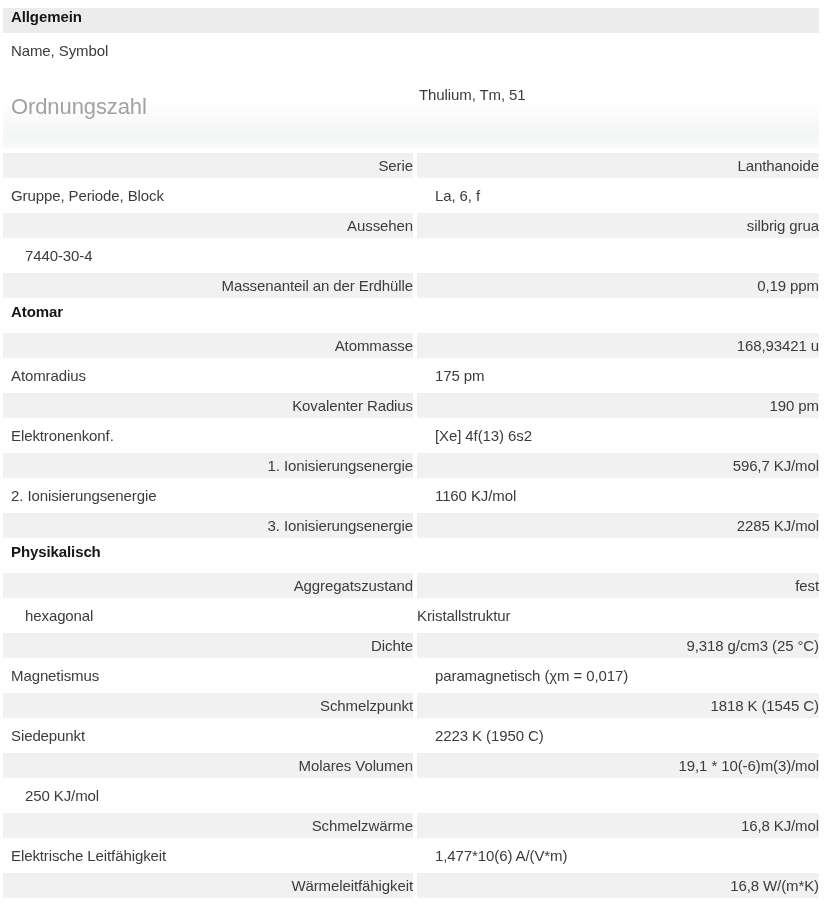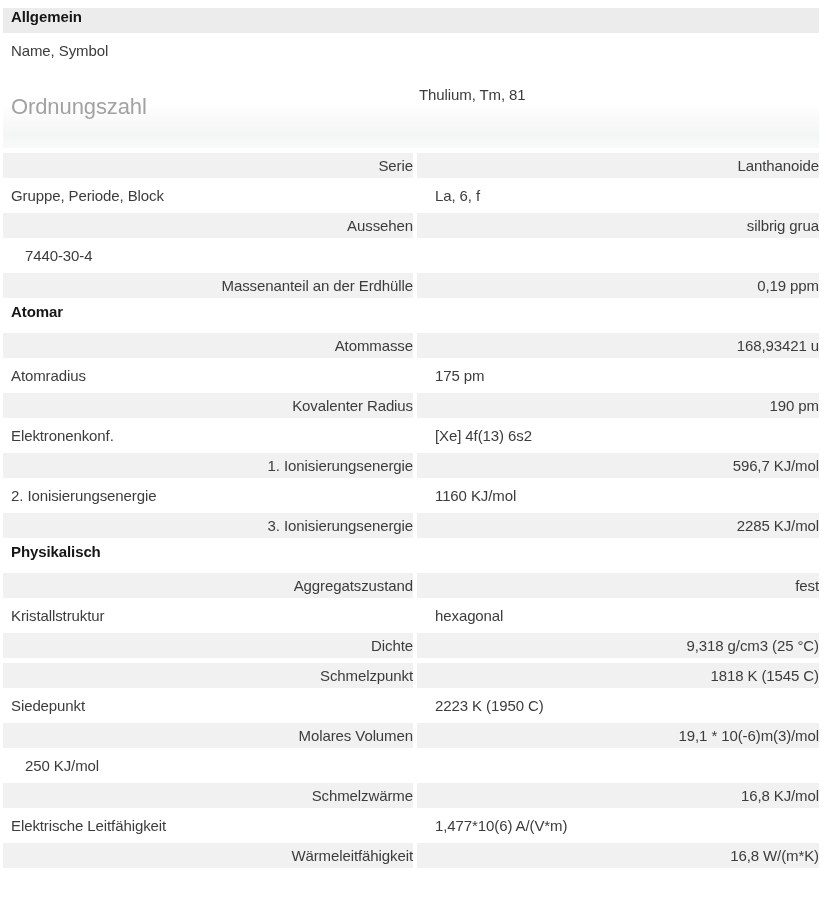--- a/index.html
+++ b/index.html
@@ -97,21 +97,21 @@
       <div class="section-title">Allgemein</div>
     </div>
     <div class="band">
       <div class="cell cell-left">
         <div class="label">Name, Symbol</div>
       </div>
       <div class="cell cell-right"></div>
     </div>
     <div class="tall-block">
       <div class="tall-left">Ordnungszahl</div>
-      <div class="tall-right">Thulium, Tm, 81</div>
+      <div class="tall-right">Thulium, Tm, 51</div>
     </div>
     <div class="band gray">
       <div class="cell cell-left">
         <div class="label">Serie</div>
       </div>
       <div class="cell cell-right">
         <div class="value">Lanthanoide</div>
       </div>
     </div>
     <div class="band">
@@ -207,33 +207,41 @@
     </div>
     <div class="band gray">
       <div class="cell cell-left">
         <div class="label">Aggregatszustand</div>
       </div>
       <div class="cell cell-right">
         <div class="value">fest</div>
       </div>
     </div>
     <div class="band">
+      <div class="cell cell-right">
+        <div class="value">hexagonal</div>
+      </div>
       <div class="cell cell-left">
         <div class="label">Kristallstruktur</div>
       </div>
-      <div class="cell cell-right">
-        <div class="value">hexagonal</div>
-      </div>
     </div>
     <div class="band gray">
       <div class="cell cell-left">
         <div class="label">Dichte</div>
       </div>
       <div class="cell cell-right">
         <div class="value">9,318 g/cm3 (25 °C)</div>
+      </div>
+    </div>
+    <div class="band">
+      <div class="cell cell-left">
+        <div class="label">Magnetismus</div>
+      </div>
+      <div class="cell cell-right">
+        <div class="value">paramagnetisch (χm = 0,017)</div>
       </div>
     </div>
     <div class="band gray">
       <div class="cell cell-left">
         <div class="label">Schmelzpunkt</div>
       </div>
       <div class="cell cell-right">
         <div class="value">1818 K (1545 C)</div>
       </div>
     </div>

